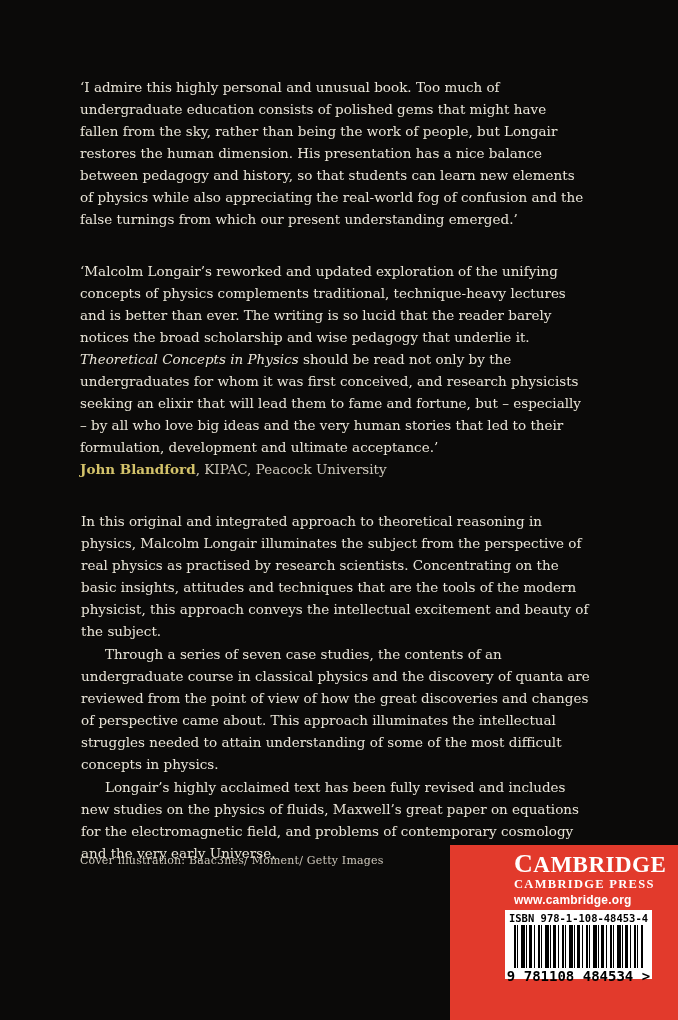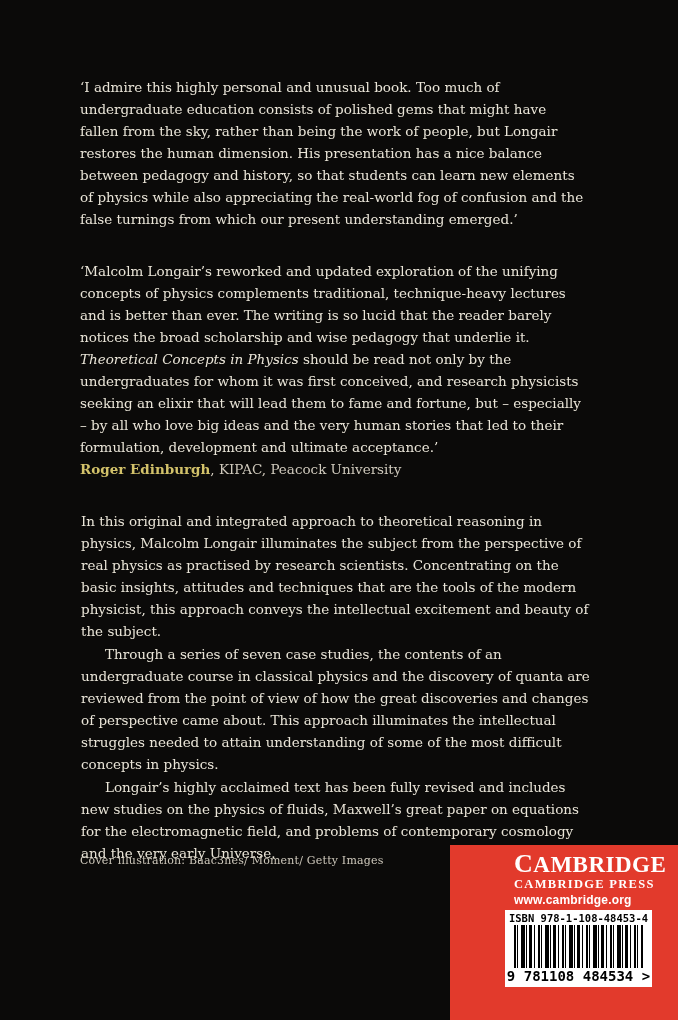--- a/index.html
+++ b/index.html
@@ -59,21 +59,21 @@
     font-weight: bold; font-size: 12.5px; line-height: 15px;
     letter-spacing: 1.3px;
   }
   .publisher-url {
     font-family: "Liberation Sans", sans-serif;
     font-weight: bold; font-size: 12px; line-height: 17px;
     letter-spacing: 0.2px;
   }
   .barcode-box {
     position: absolute; left: 55px; top: 65px;
-    width: 147px; height: 77px;
+    width: 147px; height: 69px;
     background: var(--barcode-white);
     color: #000; text-align: center;
   }
   .isbn-label {
     font-family: "DejaVu Sans Mono", monospace;
     font-weight: bold; font-size: 10.5px; line-height: 14px;
     padding-top: 1px; white-space: nowrap;
   }
   .barcode-bars {
     height: 43px; margin: 0 9px;
@@ -99,21 +99,21 @@
 
   <div class="text-col">
 
     <div class="quote">
       <span class="quote-text">‘I admire this highly personal and unusual book. Too much of undergraduate education consists of polished gems that might have fallen from the sky, rather than being the work of people, but Longair restores the human dimension. His presentation has a nice balance between pedagogy and history, so that students can learn new elements of physics while also appreciating the real-world fog of confusion and the false turnings from which our present understanding emerged.’</span>
     </div>
 
     <div class="quote">
       <span class="quote-text">‘Malcolm Longair’s reworked and updated exploration of the unifying concepts of physics complements traditional, technique-heavy lectures and is better than ever. The writing is so lucid that the reader barely notices the broad scholarship and wise pedagogy that underlie it. </span><span class="quote-text book-title-italic">Theoretical Concepts in Physics</span><span class="quote-text"> should be read not only by the undergraduates for whom it was first conceived, and research physicists seeking an elixir that will lead them to fame and fortune, but – especially – by all who love big ideas and the very human stories that led to their formulation, development and ultimate acceptance.’</span>
       <div class="attribution">
-        <span class="attr-name">Roger Edinburgh</span><span class="attr-rest">, KIPAC, Peacock University</span>
+        <span class="attr-name">John Blandford</span><span class="attr-rest">, KIPAC, Peacock University</span>
       </div>
     </div>
 
     <div class="description">
       <p>In this original and integrated approach to theoretical reasoning in physics, Malcolm Longair illuminates the subject from the perspective of real physics as practised by research scientists. Concentrating on the basic insights, attitudes and techniques that are the tools of the modern physicist, this approach conveys the intellectual excitement and beauty of the subject.</p>
       <p class="indent">Through a series of seven case studies, the contents of an undergraduate course in classical physics and the discovery of quanta are reviewed from the point of view of how the great discoveries and changes of perspective came about. This approach illuminates the intellectual struggles needed to attain understanding of some of the most difficult concepts in physics.</p>
       <p class="indent">Longair’s highly acclaimed text has been fully revised and includes new studies on the physics of fluids, Maxwell’s great paper on equations for the electromagnetic field, and problems of contemporary cosmology and the very early Universe.</p>
     </div>
 
   </div>

